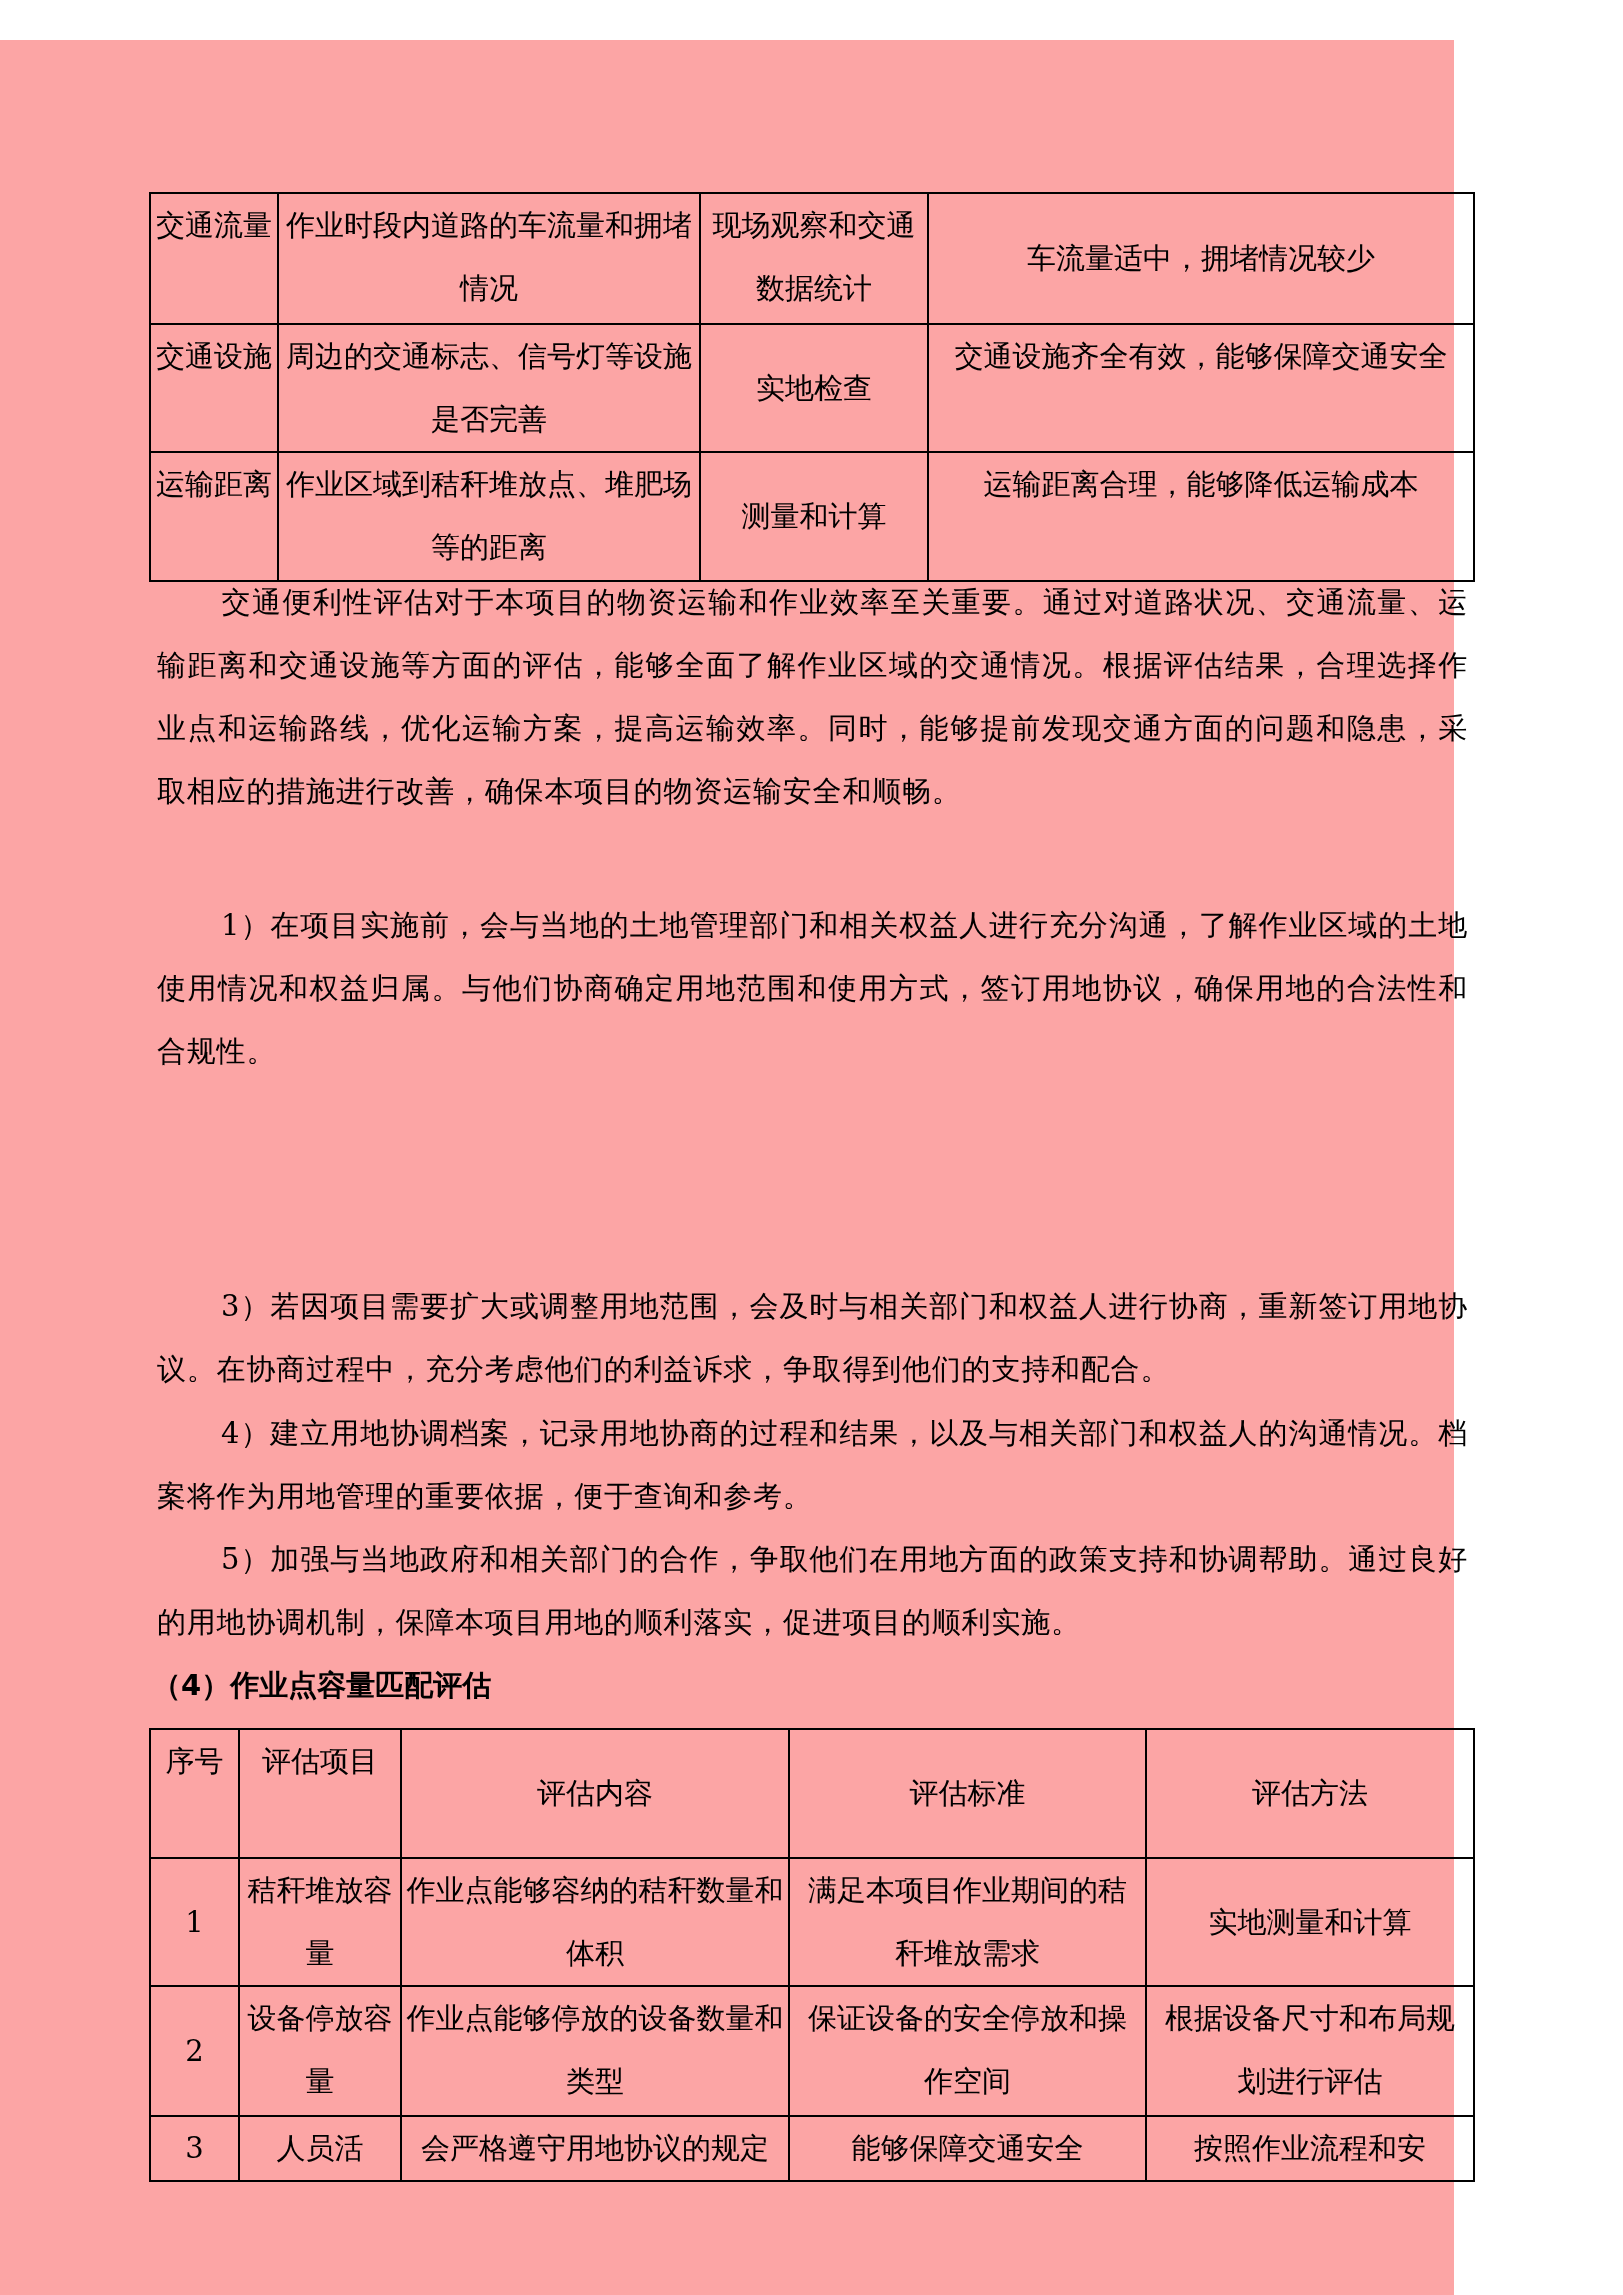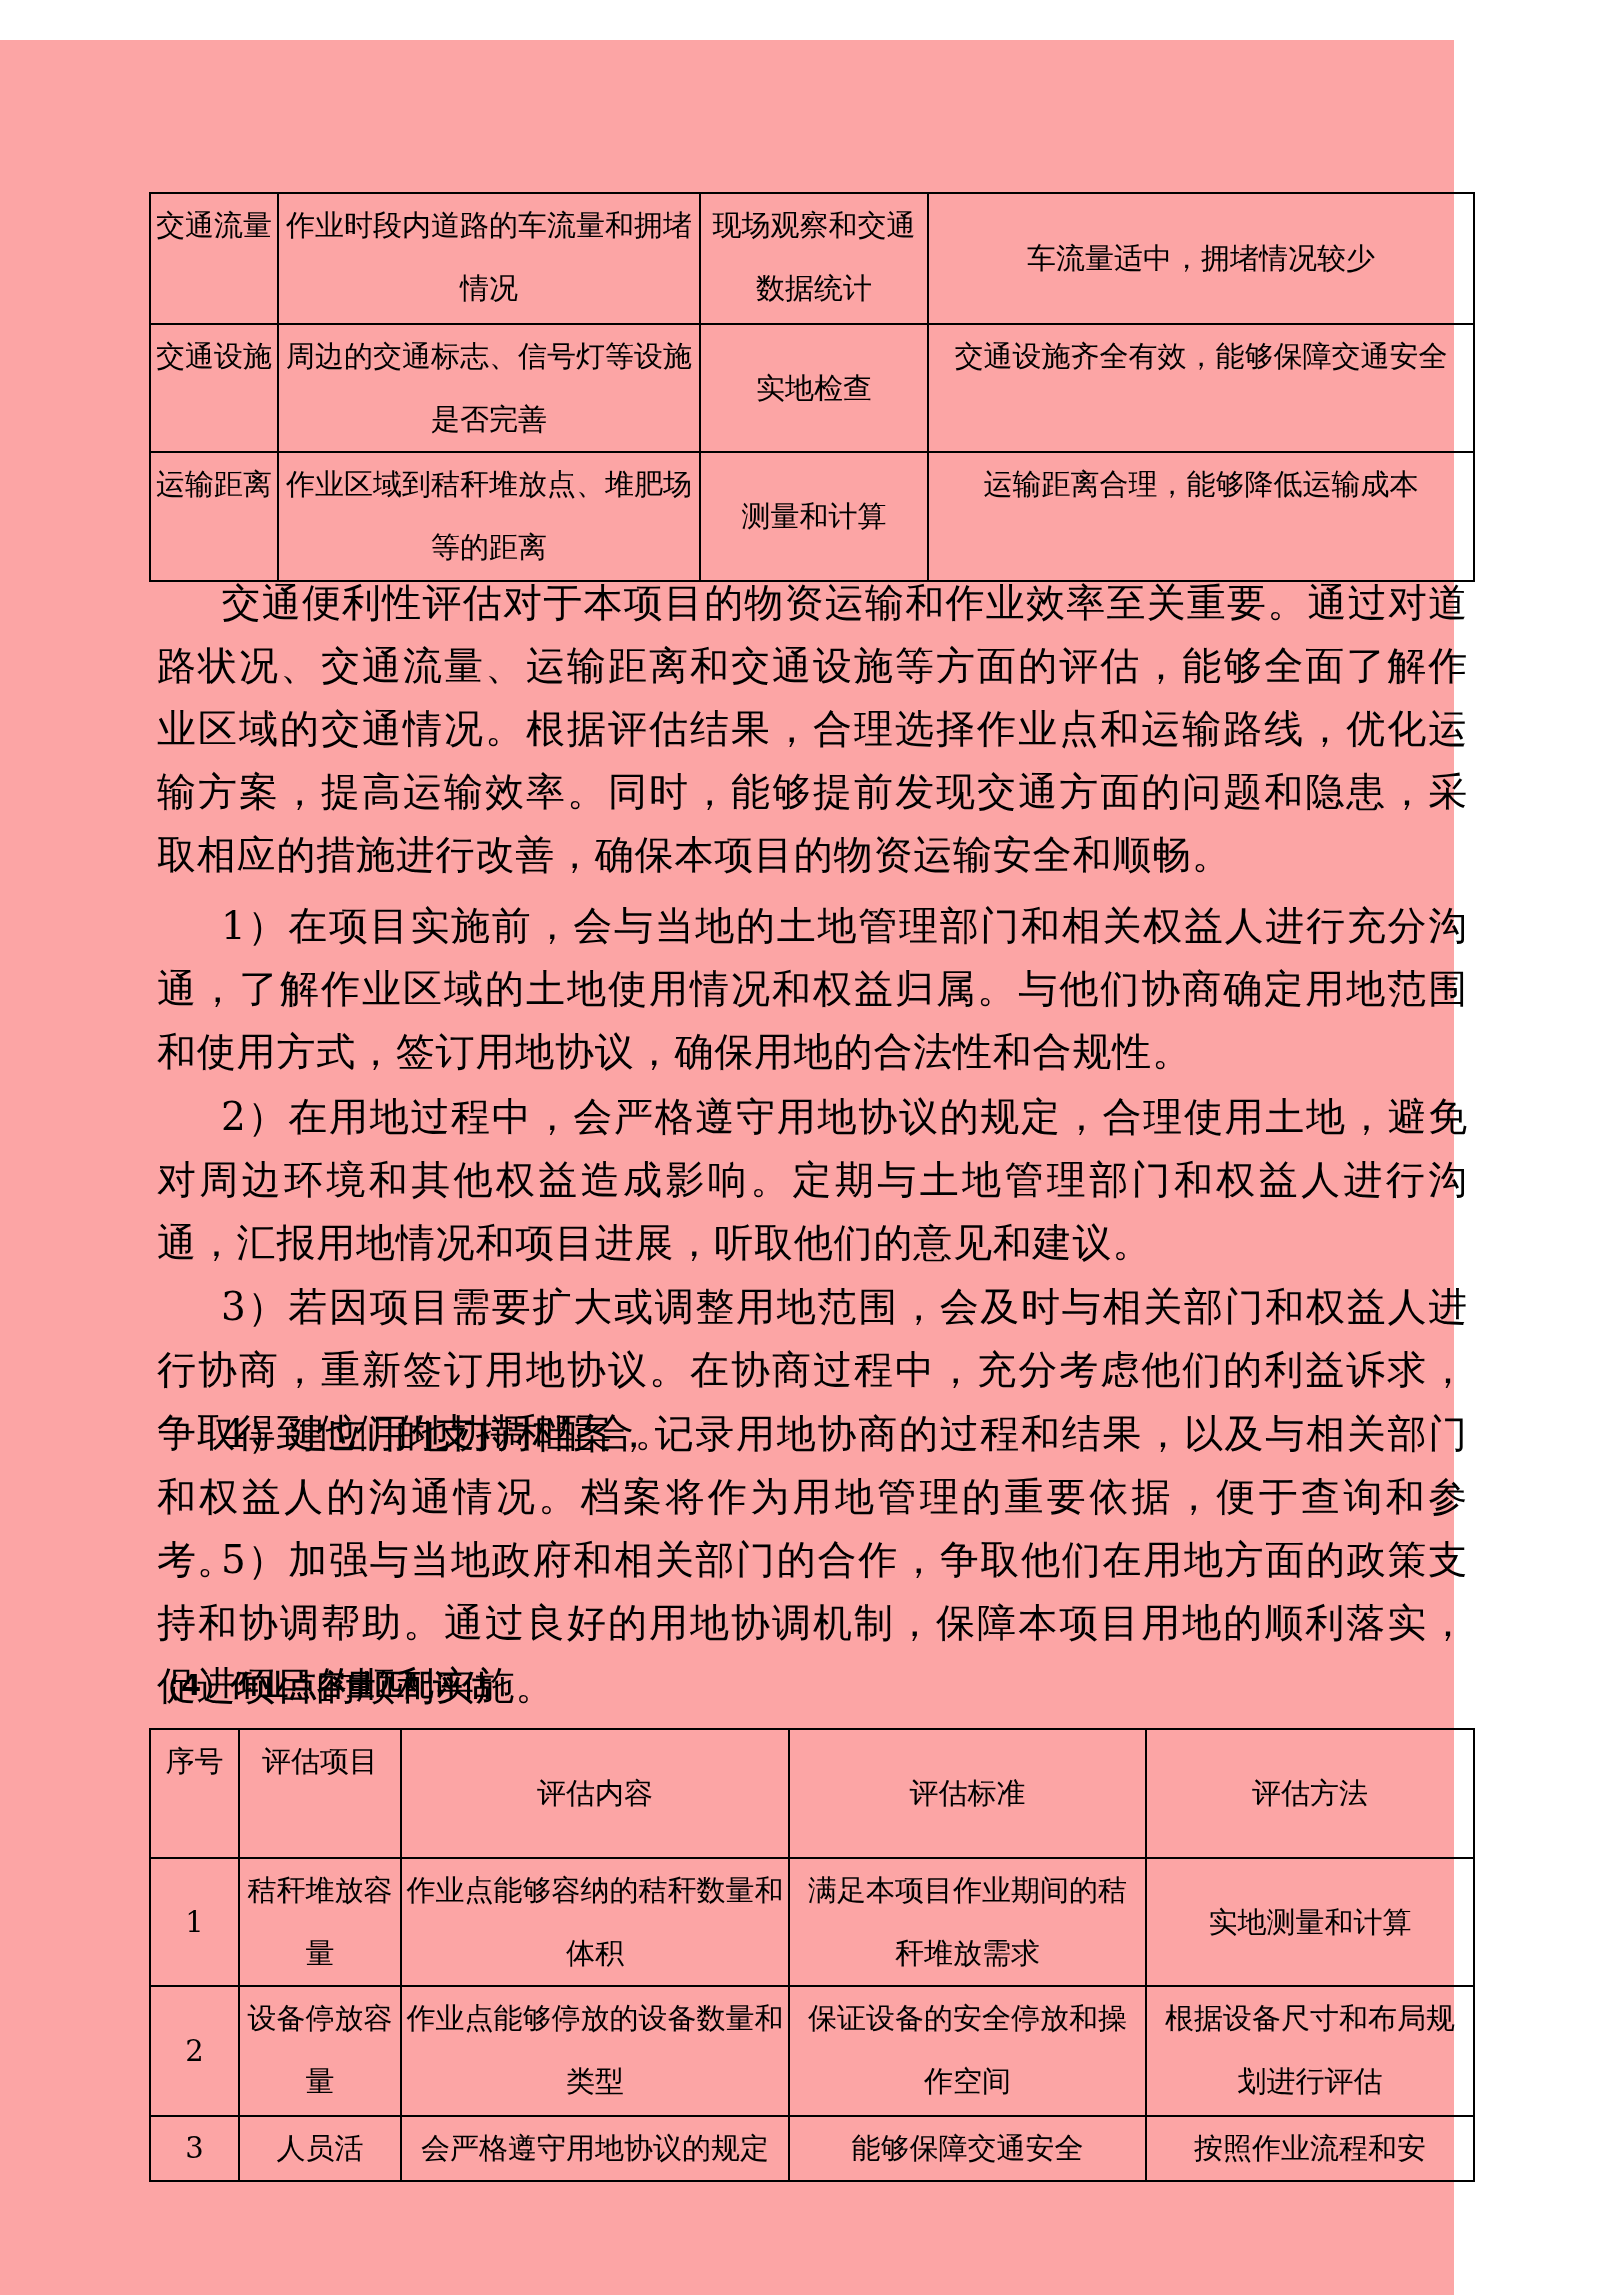--- a/index.html
+++ b/index.html
@@ -9,21 +9,21 @@
 
   table.doc-table { position: absolute; border-collapse: collapse; table-layout: fixed;
                     font-family: "DejaVu Serif", "Liberation Serif", serif; font-size: 29px; }
   table.doc-table td { border: 2.6px solid #000; text-align: center; vertical-align: top;
                        line-height: 63px; padding: 0 3.9px; box-sizing: border-box; }
   table.doc-table td.mid { vertical-align: middle; }
 
   #t1 { left: 149px; top: 152px; width: 1324px; }
   #t2 { left: 149px; top: 1688px; width: 1324px; }
 
-  .para { position: absolute; left: 157px; width: 1311px; font-size: 39px; line-height: 63px;
+  .para { position: absolute; left: 157px; width: 1311px; font-size: 29px; line-height: 63px;
           text-align: justify; letter-spacing: 0.8px; }
   .para .indent { display: inline-block; width: 64px; }
   .heading { position: absolute; left: 152px; font-size: 29px; line-height: 63px; font-weight: bold;
              font-family: "DejaVu Sans", "Liberation Sans", sans-serif; }
 </style>
 </head>
 <body>
 
 <div class="page">
 
@@ -56,23 +56,20 @@
   </tbody>
     </table>
 
   <div class="para" style="top:531px">
     <span class="indent"></span><span>交通便利性评估对于本项目的物资运输和作业效率至关重要。通过对道路状况、交通流量、运输距离和交通设施等方面的评估，能够全面了解作业区域的交通情况。根据评估结果，合理选择作业点和运输路线，优化运输方案，提高运输效率。同时，能够提前发现交通方面的问题和隐患，采取相应的措施进行改善，确保本项目的物资运输安全和顺畅。</span>
   </div>
 
 
   <div class="para" style="top:854px">
     <span class="indent"></span><span>1）在项目实施前，会与当地的土地管理部门和相关权益人进行充分沟通，了解作业区域的土地使用情况和权益归属。与他们协商确定用地范围和使用方式，签订用地协议，确保用地的合法性和合规性。</span>
-  </div>
-  <div class="para" style="top:1045px">
-    <span class="indent"></span><span>2）在用地过程中，会严格遵守用地协议的规定，合理使用土地，避免对周边环境和其他权益造成影响。定期与土地管理部门和权益人进行沟通，汇报用地情况和项目进展，听取他们的意见和建议。</span>
   </div>
   <div class="para" style="top:1235px">
     <span class="indent"></span><span>3）若因项目需要扩大或调整用地范围，会及时与相关部门和权益人进行协商，重新签订用地协议。在协商过程中，充分考虑他们的利益诉求，争取得到他们的支持和配合。</span>
   </div>
   <div class="para" style="top:1362px">
     <span class="indent"></span><span>4）建立用地协调档案，记录用地协商的过程和结果，以及与相关部门和权益人的沟通情况。档案将作为用地管理的重要依据，便于查询和参考。</span>
   </div>
   <div class="para" style="top:1488px">
     <span class="indent"></span><span>5）加强与当地政府和相关部门的合作，争取他们在用地方面的政策支持和协调帮助。通过良好的用地协调机制，保障本项目用地的顺利落实，促进项目的顺利实施。</span>
   </div>

